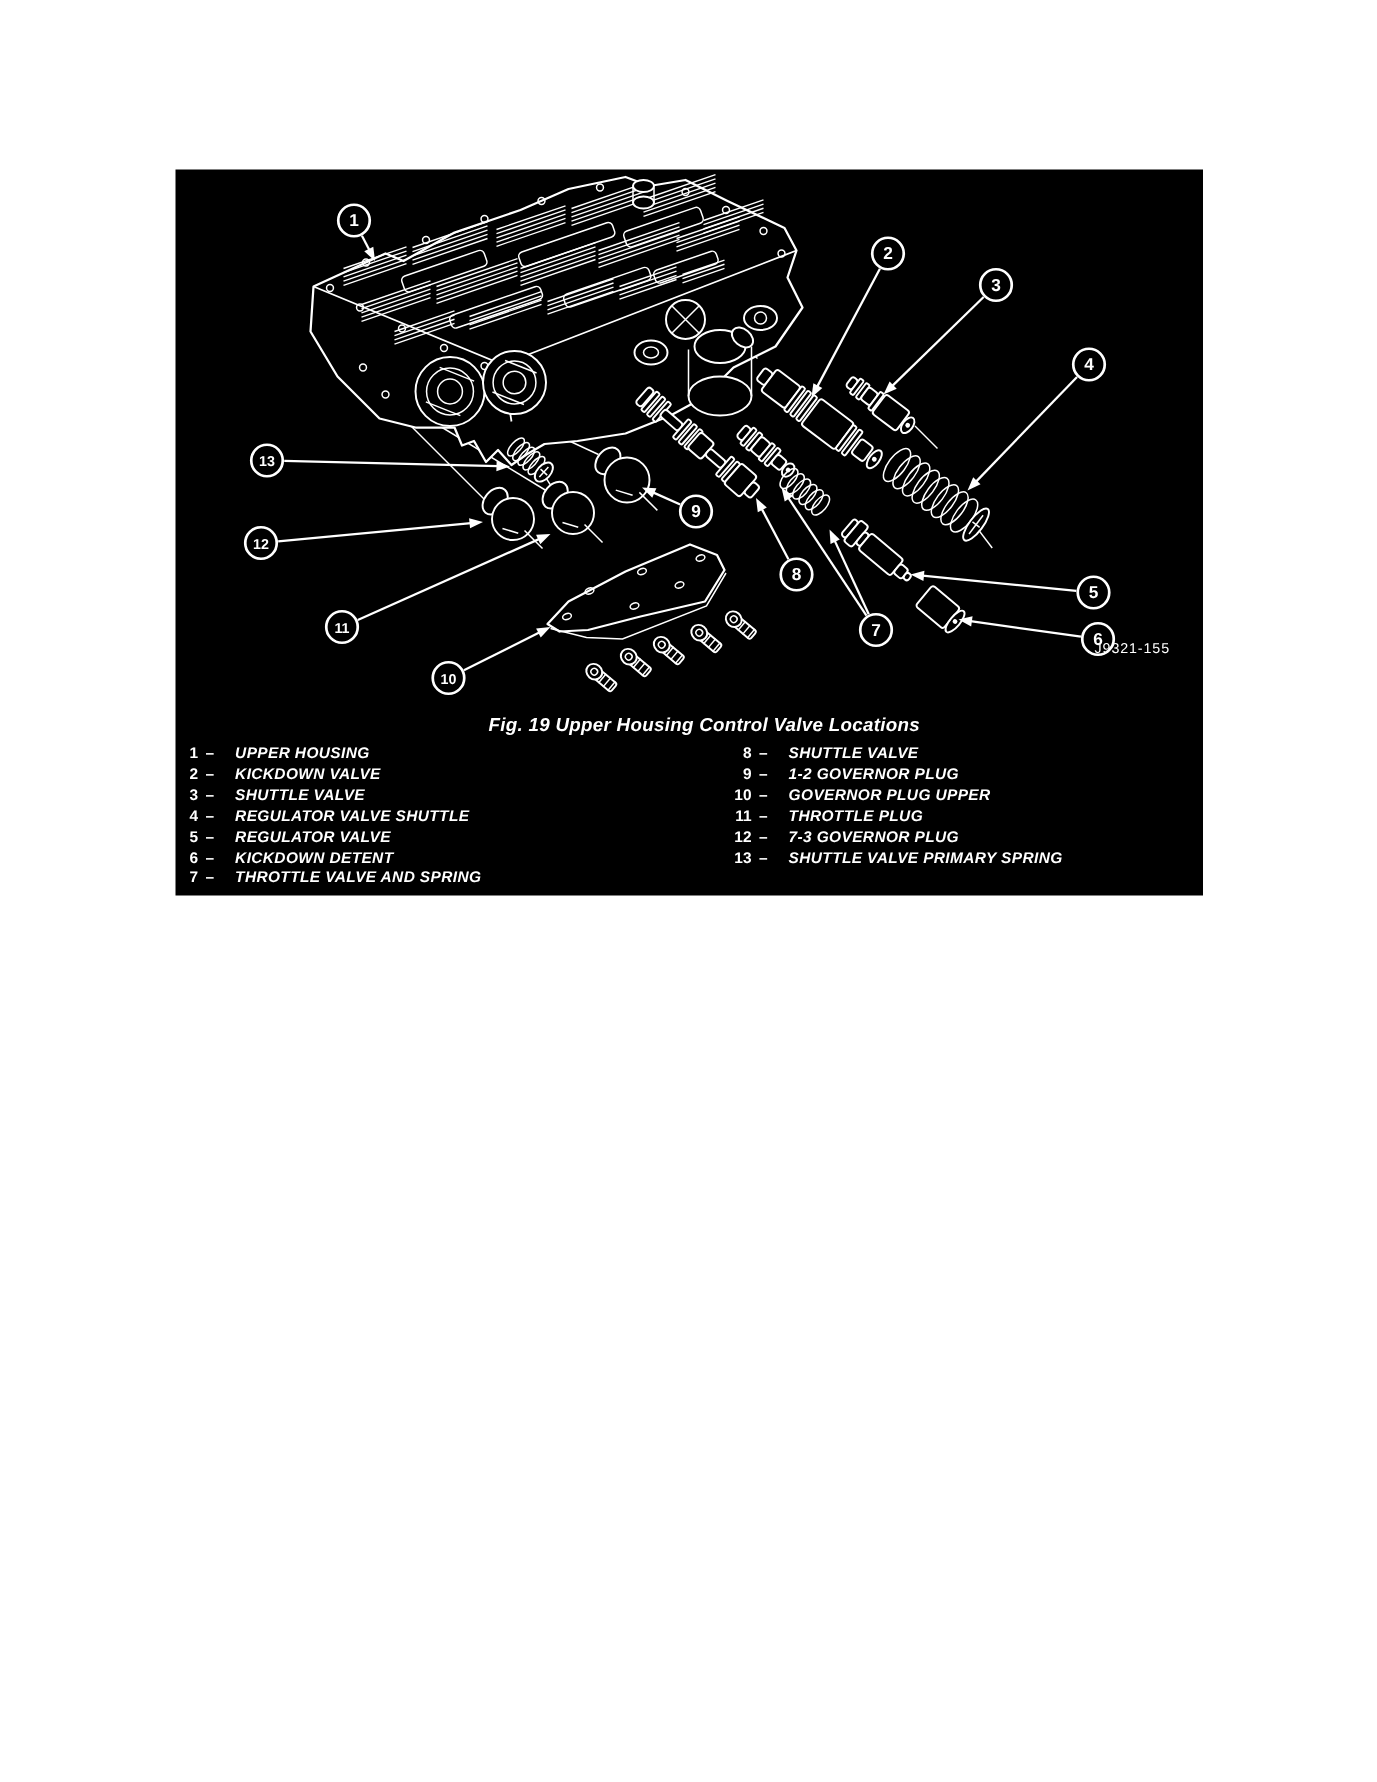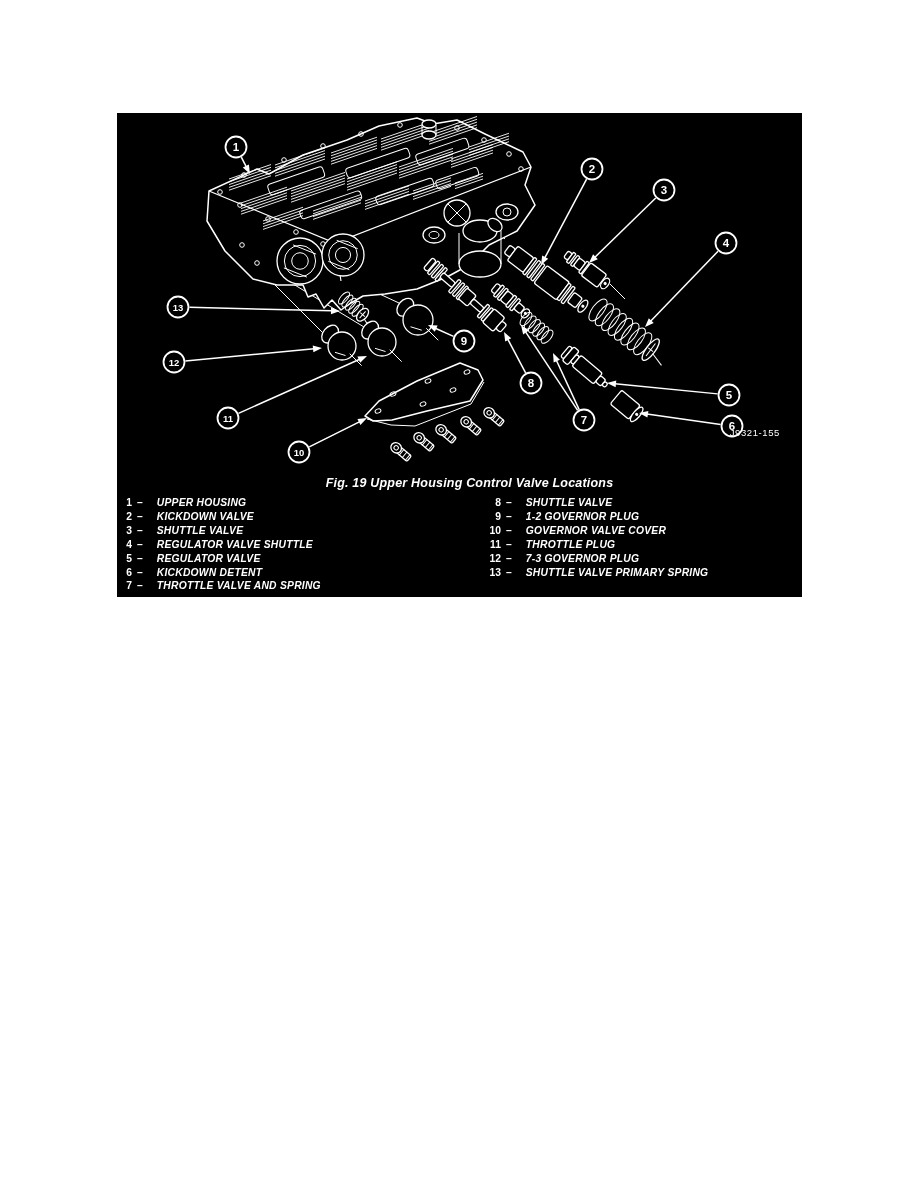--- a/index.html
+++ b/index.html
@@ -458,21 +458,21 @@
           <span class="llab">SHUTTLE VALVE</span>
         </div>
         <div class="lrow">
           <span class="lnum">9</span>
           <span class="ldash">–</span>
           <span class="llab">1-2 GOVERNOR PLUG</span>
         </div>
         <div class="lrow">
           <span class="lnum">10</span>
           <span class="ldash">–</span>
-          <span class="llab">GOVERNOR VALVE COVER</span>
+          <span class="llab">GOVERNOR PLUG UPPER</span>
         </div>
         <div class="lrow">
           <span class="lnum">11</span>
           <span class="ldash">–</span>
           <span class="llab">THROTTLE PLUG</span>
         </div>
         <div class="lrow">
           <span class="lnum">12</span>
           <span class="ldash">–</span>
           <span class="llab">7-3 GOVERNOR PLUG</span>

